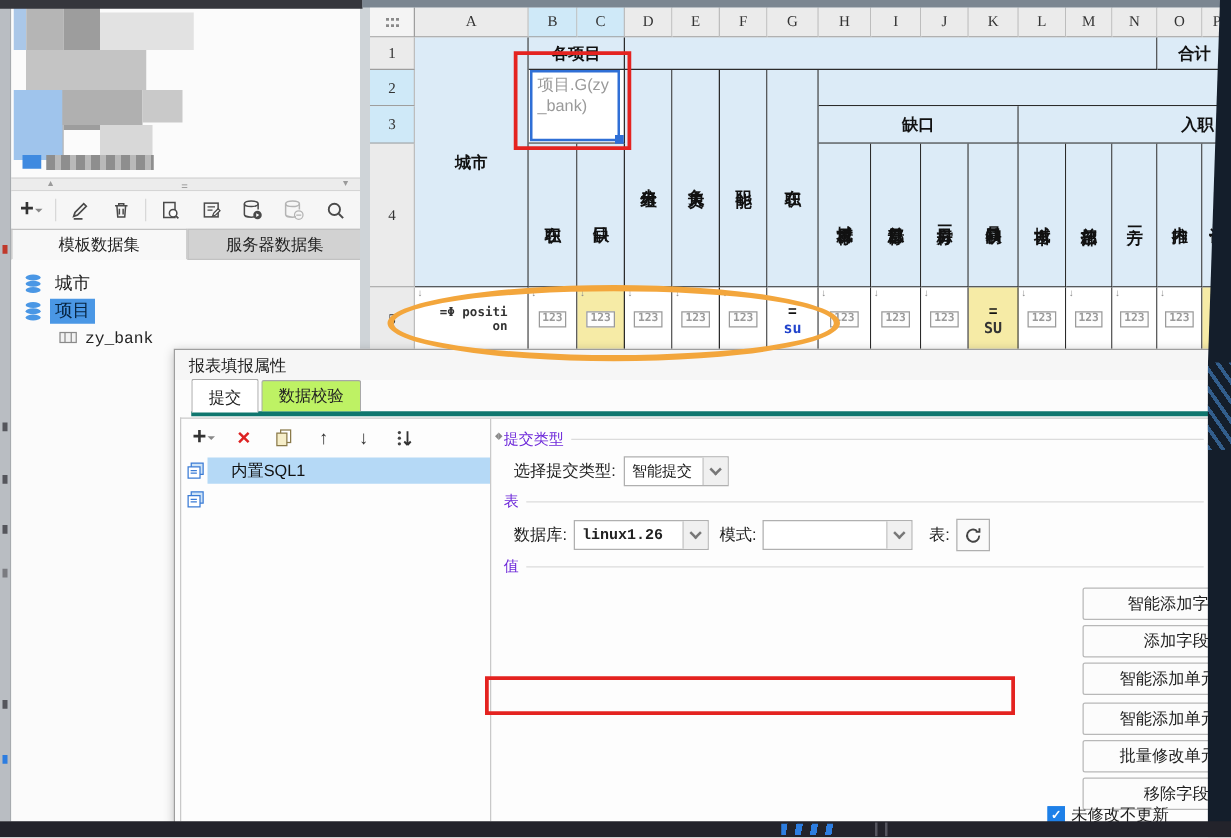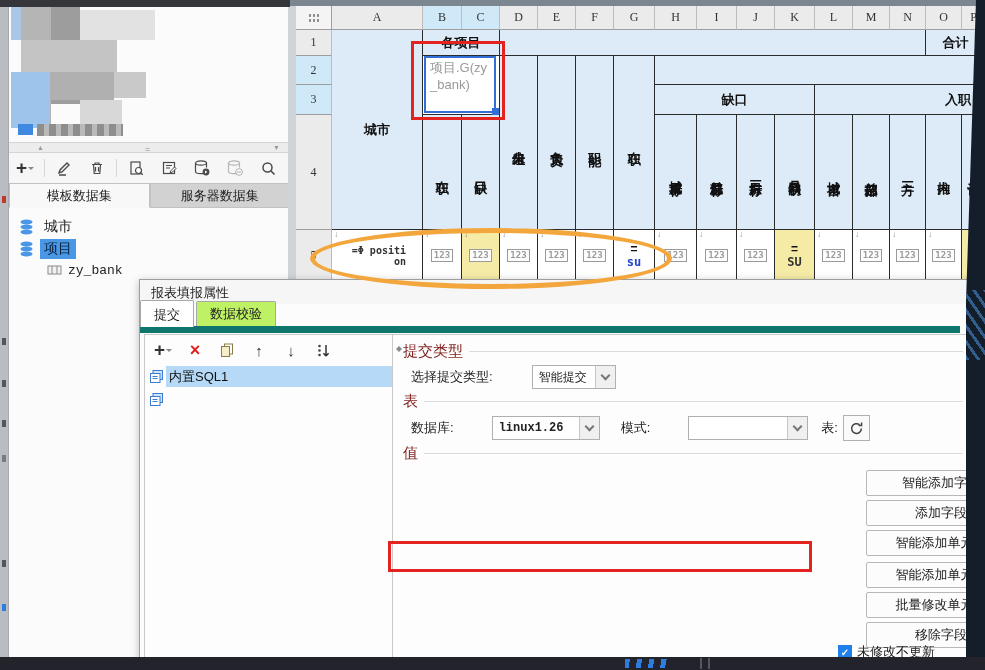--- a/index.html
+++ b/index.html
@@ -97,45 +97,45 @@
   #sel-handle{left:492px;top:108px;width:7px;height:7px;background:#2f6fd6;z-index:21;}
   #red-box-1{left:411px;top:41px;width:94px;height:79px;border:3px solid #e42320;}
   #orange-ellipse{left:310px;top:228px;width:362px;height:61px;border:5px solid #f3a63c;border-radius:50%;}
   #red-box-2{left:388px;top:541px;width:424px;height:31px;border:3px solid #e42320;}
 
   
   #dialog{left:139px;top:279px;width:833px;height:381px;background:#fcfcfc;border:1px solid #9e9e9e;
     z-index:10;box-shadow:0 2px 8px rgba(0,0,0,.25);}
   #dlg-title{position:absolute;left:0;top:0;width:100%;height:24px;line-height:25px;
     padding-left:11px;font-size:13px;color:#222;background:#f6f6f6;}
-  #dlg-tabs{position:absolute;left:0;top:26px;width:820px;height:27px;display:flex;gap:2px;
-    border-bottom:7px solid #0f766e;align-items:flex-end;}
+  #dlg-tabs{position:absolute;left:13px;top:26px;width:820px;height:27px;display:flex;gap:2px;
+    border-bottom:4px solid #0f766e;align-items:flex-end;}
   .dtab{padding:0 13px;height:25px;line-height:24px;font-size:13px;color:#222;background:#bef264;
     border:1px solid #a8a8a8;border-bottom:none;border-radius:2px 2px 0 0;}
   .dtab.act{background:#fff;height:27px;line-height:27px;margin-bottom:-1px;}
   #dlg-body{position:absolute;left:4px;top:54px;width:824px;height:323px;background:#fdfdfd;
     border:1px solid #c9c9c9;border-bottom:none;}
   #sql-panel{position:absolute;left:0;top:0;width:248px;height:322px;border-right:1px solid #c9c9c9;}
   #sql-toolbar{display:flex;align-items:center;gap:14px;height:30px;padding-left:9px;}
   #sql-toolbar .tbi{display:flex;align-items:center;justify-content:center;width:18px;height:18px;}
   .xdel{color:#d22;font-size:18px;font-weight:700;line-height:16px;}
   .arr{font-size:15px;color:#333;font-weight:700;}
   .sqlrow{display:flex;align-items:center;height:23px;gap:2px;padding-left:4px;font-size:13px;color:#111;}
-  .sqlrow .slbl{flex:1;height:21px;line-height:21px;padding-left:3px;}
+  .sqlrow .slbl{flex:1;height:21px;line-height:21px;padding-left:19px;}
   .sqlrow.sel .slbl{background:#b5d9f6;}
   .split-h{position:absolute;left:248px;top:6px;width:8px;height:16px;z-index:2;display:flex;align-items:center;}
   .trl{width:0;height:0;border:3px solid transparent;border-right-color:#8a8a8a;}
   .trr{width:0;height:0;border:3px solid transparent;border-left-color:#8a8a8a;}
 
   #form-panel{position:absolute;left:256px;top:0;width:568px;height:322px;padding:6px 0 0 2px;}
   .group{display:flex;align-items:center;height:16px;margin-top:2px;}
-  .group .gl{font-size:15px;color:#7f1d1d;white-space:nowrap;}
+  .group .gl{font-size:12px;color:#6d28d9;white-space:nowrap;}
   .group .ln{flex:1;height:1px;background:#dcdcdc;margin:0 6px;}
   .formrow{display:flex;align-items:center;gap:6px;margin:6px 0 4px 8px;font-size:13px;color:#222;}
-  .combo{display:flex;align-items:stretch;height:24px;border:1px solid #b0b0b0;background:#fff;margin-left:33px;}
+  .combo{display:flex;align-items:stretch;height:24px;border:1px solid #b0b0b0;background:#fff;}
   .combo .cv{display:flex;align-items:center;padding:0 6px;font-size:12px;}
   .combo .ca{width:20px;background:#f0f0f0;border-left:1px solid #c6c6c6;display:flex;
     align-items:center;justify-content:center;}
   .chv{width:7px;height:7px;border-right:2px solid #777;border-bottom:2px solid #777;
     transform:rotate(45deg);margin-top:-3px;}
   .refreshbtn{width:27px;height:26px;border:1px solid #b0b0b0;background:#fafafa;display:flex;
     align-items:center;justify-content:center;}
 
   .sidebtn{position:absolute;left:866px;width:150px;height:26px;background:#fcfcfc;
     border:1px solid #b8b8b8;border-radius:2px;display:flex;align-items:center;justify-content:center;
@@ -502,21 +502,21 @@
             <span class="ln"></span>
           </div>
         <div class="formrow" style="gap:5px">
           <span>数据库:</span>
           <span class="combo">
             <span class="cv mono" style="min-width:86px;font-weight:700">linux1.26</span>
             <span class="ca">
                 <span class="chv"></span>
               </span>
           </span>
-          <span style="margin-left:16px">模式:</span>
+          <span style="margin-left:4px">模式:</span>
           <span class="combo">
             <span class="cv" style="min-width:98px"></span>
             <span class="ca">
                 <span class="chv"></span>
               </span>
           </span>
           <span style="margin-left:8px">表:</span>
           <span class="refreshbtn">
             <svg width="15" height="15" viewBox="0 0 16 16">
                 <path d="M13.2 8a5.2 5.2 0 1 1-1.9-4" fill="none" stroke="#444" stroke-width="1.6"></path>

